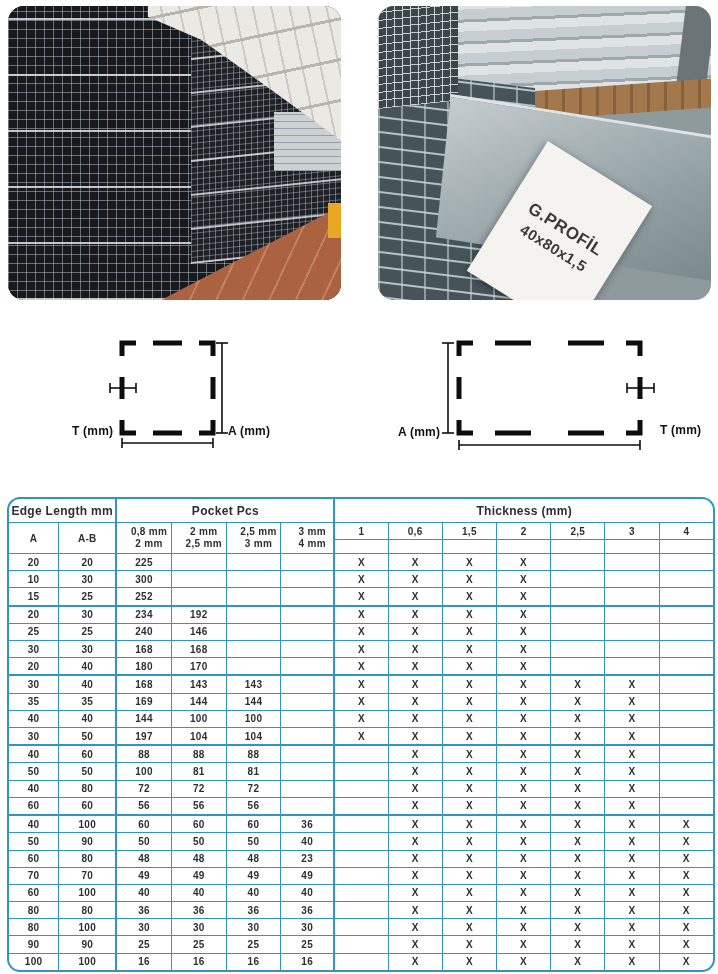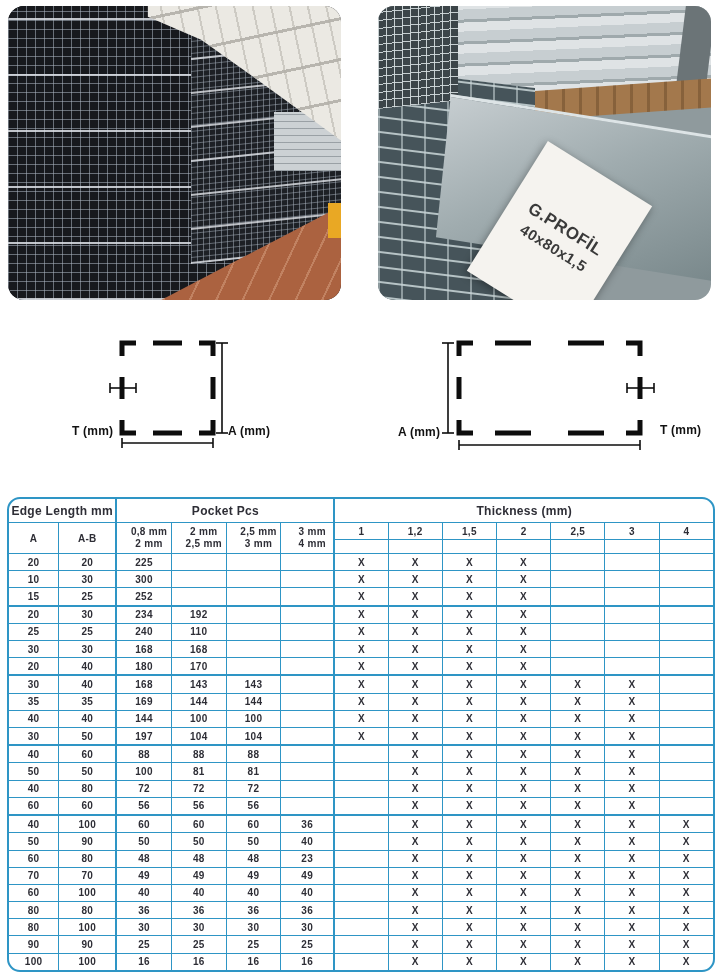--- a/index.html
+++ b/index.html
@@ -206,21 +206,21 @@
           </th>
           <th rowspan="2" class="two-line">
             <span>2,5 mm</span>
             <span>3 mm</span>
           </th>
           <th rowspan="2" class="two-line">
             <span>3 mm</span>
             <span>4 mm</span>
           </th>
           <th class="sec">1</th>
-          <th>1,2</th>
+          <th>0,6</th>
           <th>1,5</th>
           <th>2</th>
           <th>2,5</th>
           <th>3</th>
           <th>4</th>
         </tr>
         <tr class="h3">
           <th class="sec"></th>
             <th></th>
           <th></th>
@@ -288,21 +288,21 @@
             <td>X</td>
             <td>X</td>
             <td></td>
             <td></td>
             <td></td>
           </tr>
           <tr>
             <td>25</td>
             <td>25</td>
             <td class="sec">240</td>
-            <td>110</td>
+            <td>146</td>
             <td></td>
             <td></td>
             <td class="sec">X</td>
             <td>X</td>
             <td>X</td>
             <td>X</td>
             <td></td>
             <td></td>
             <td></td>
           </tr>

